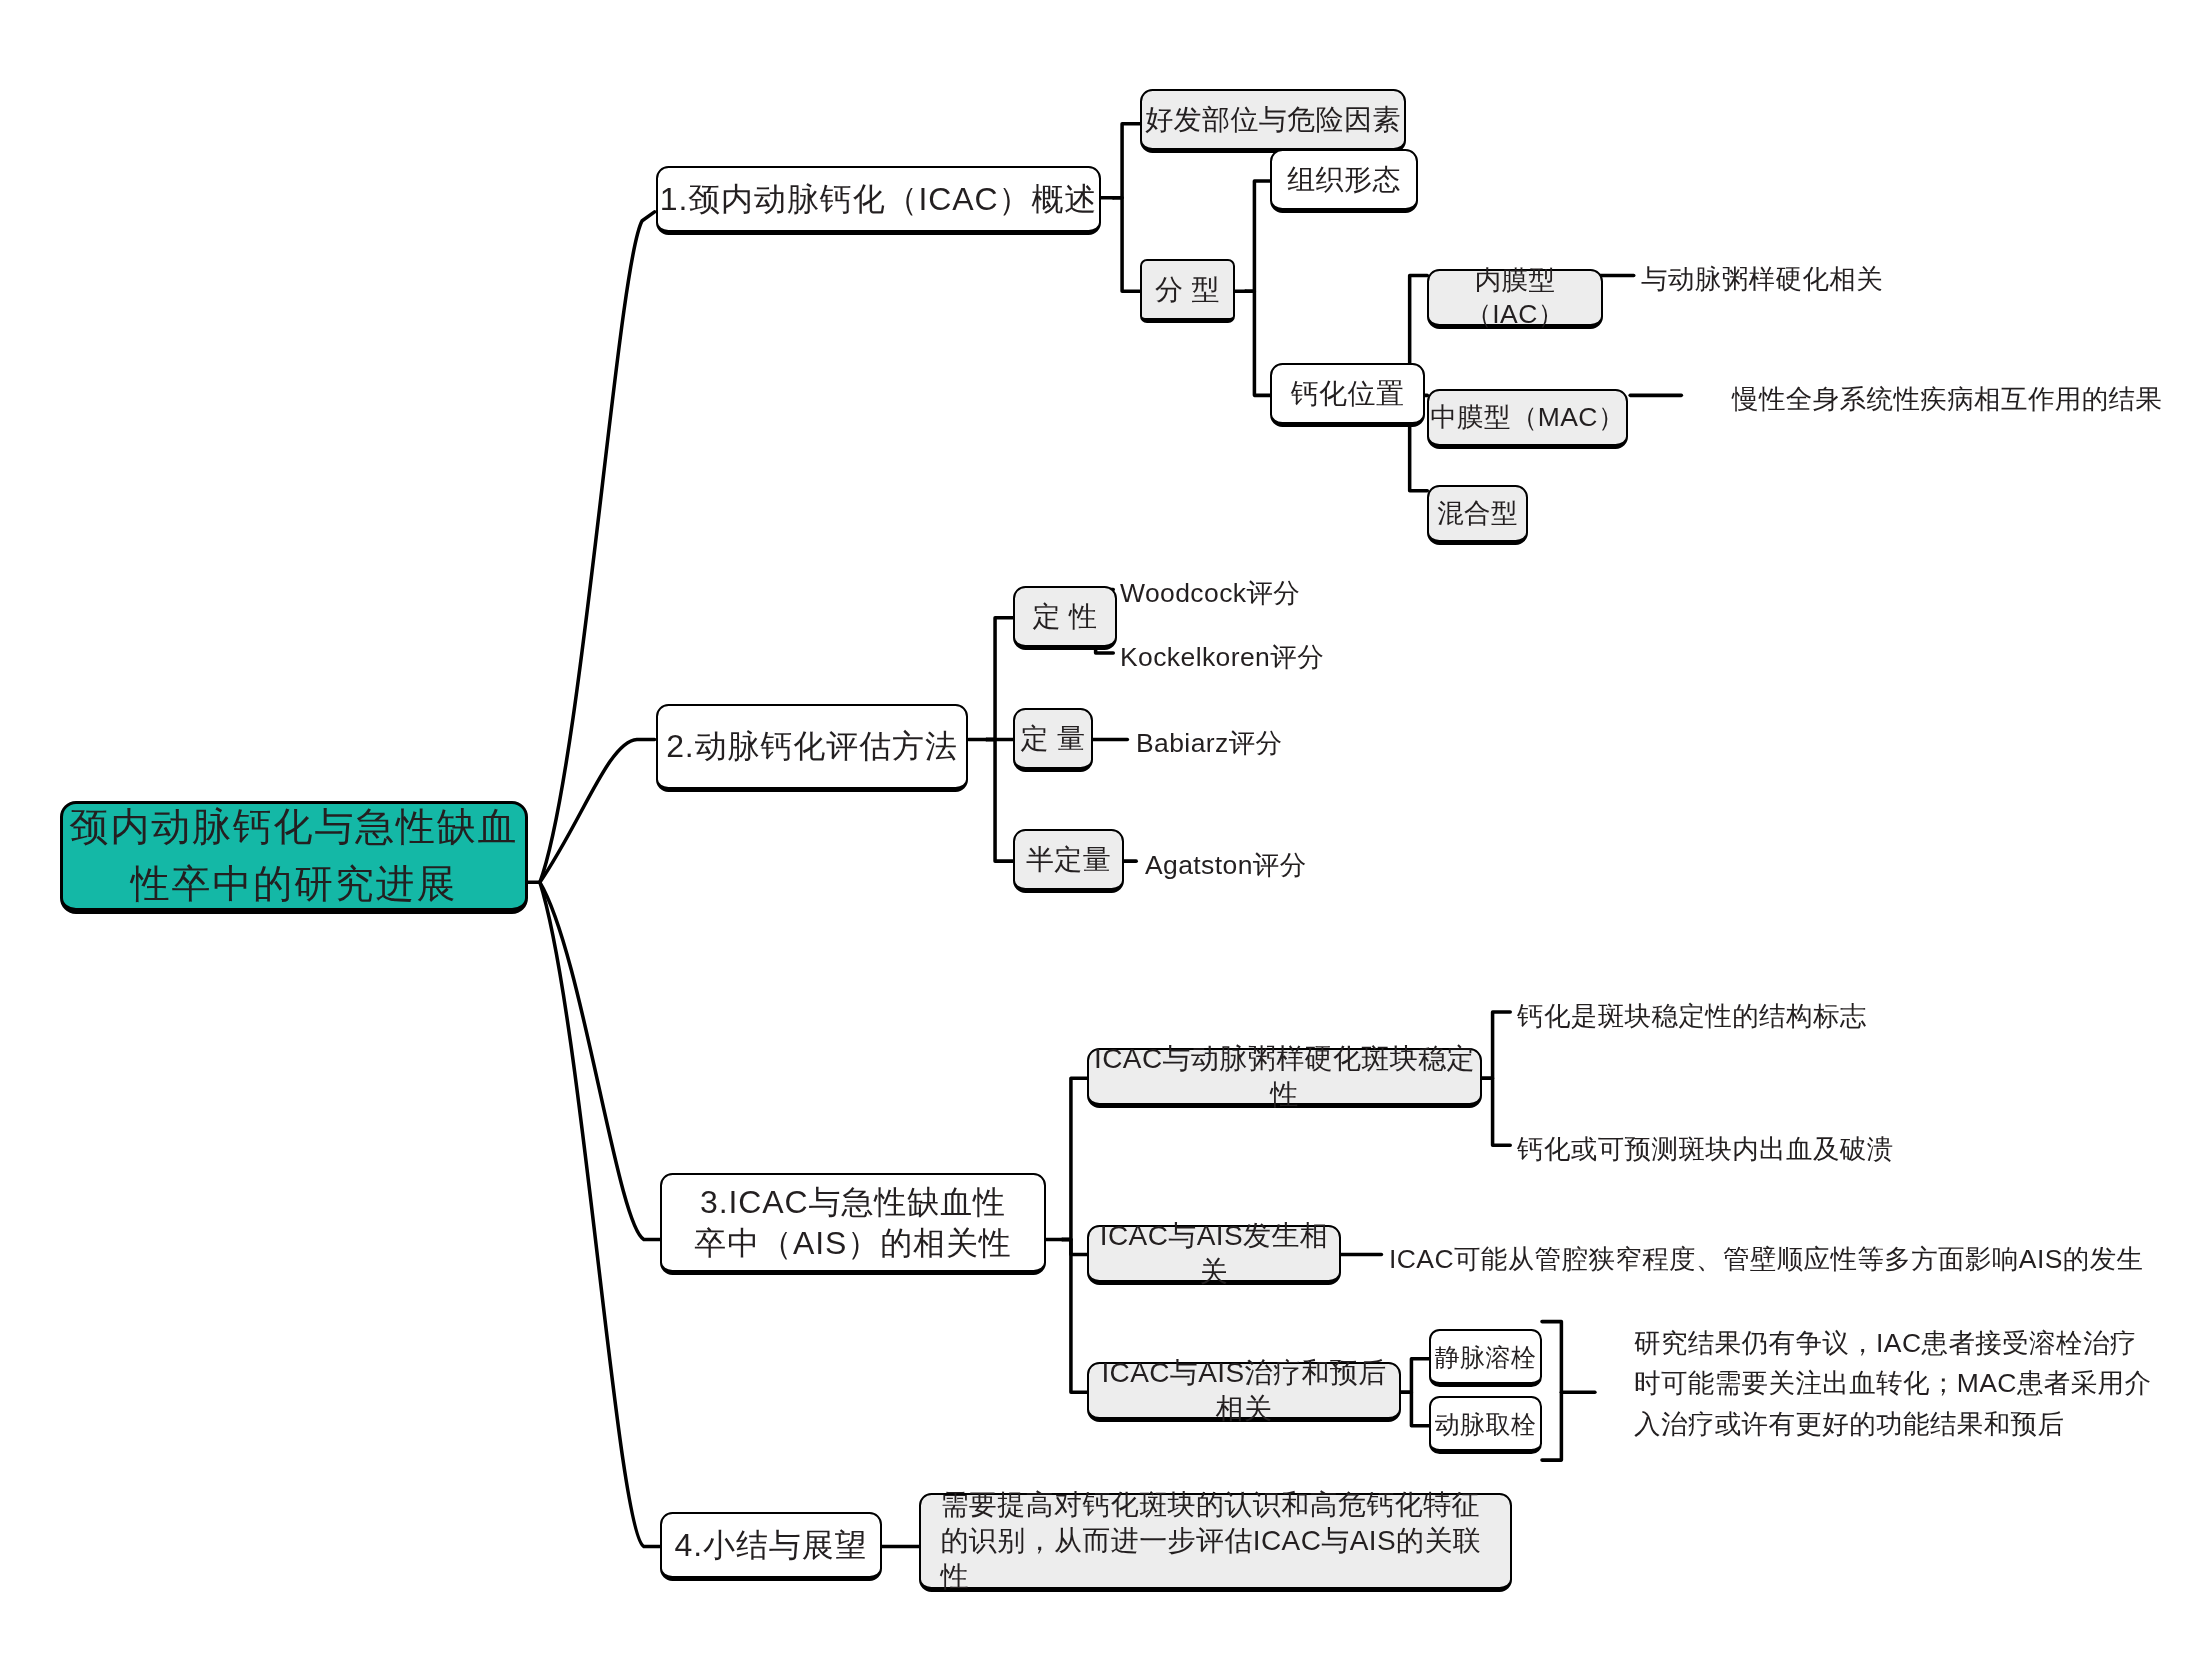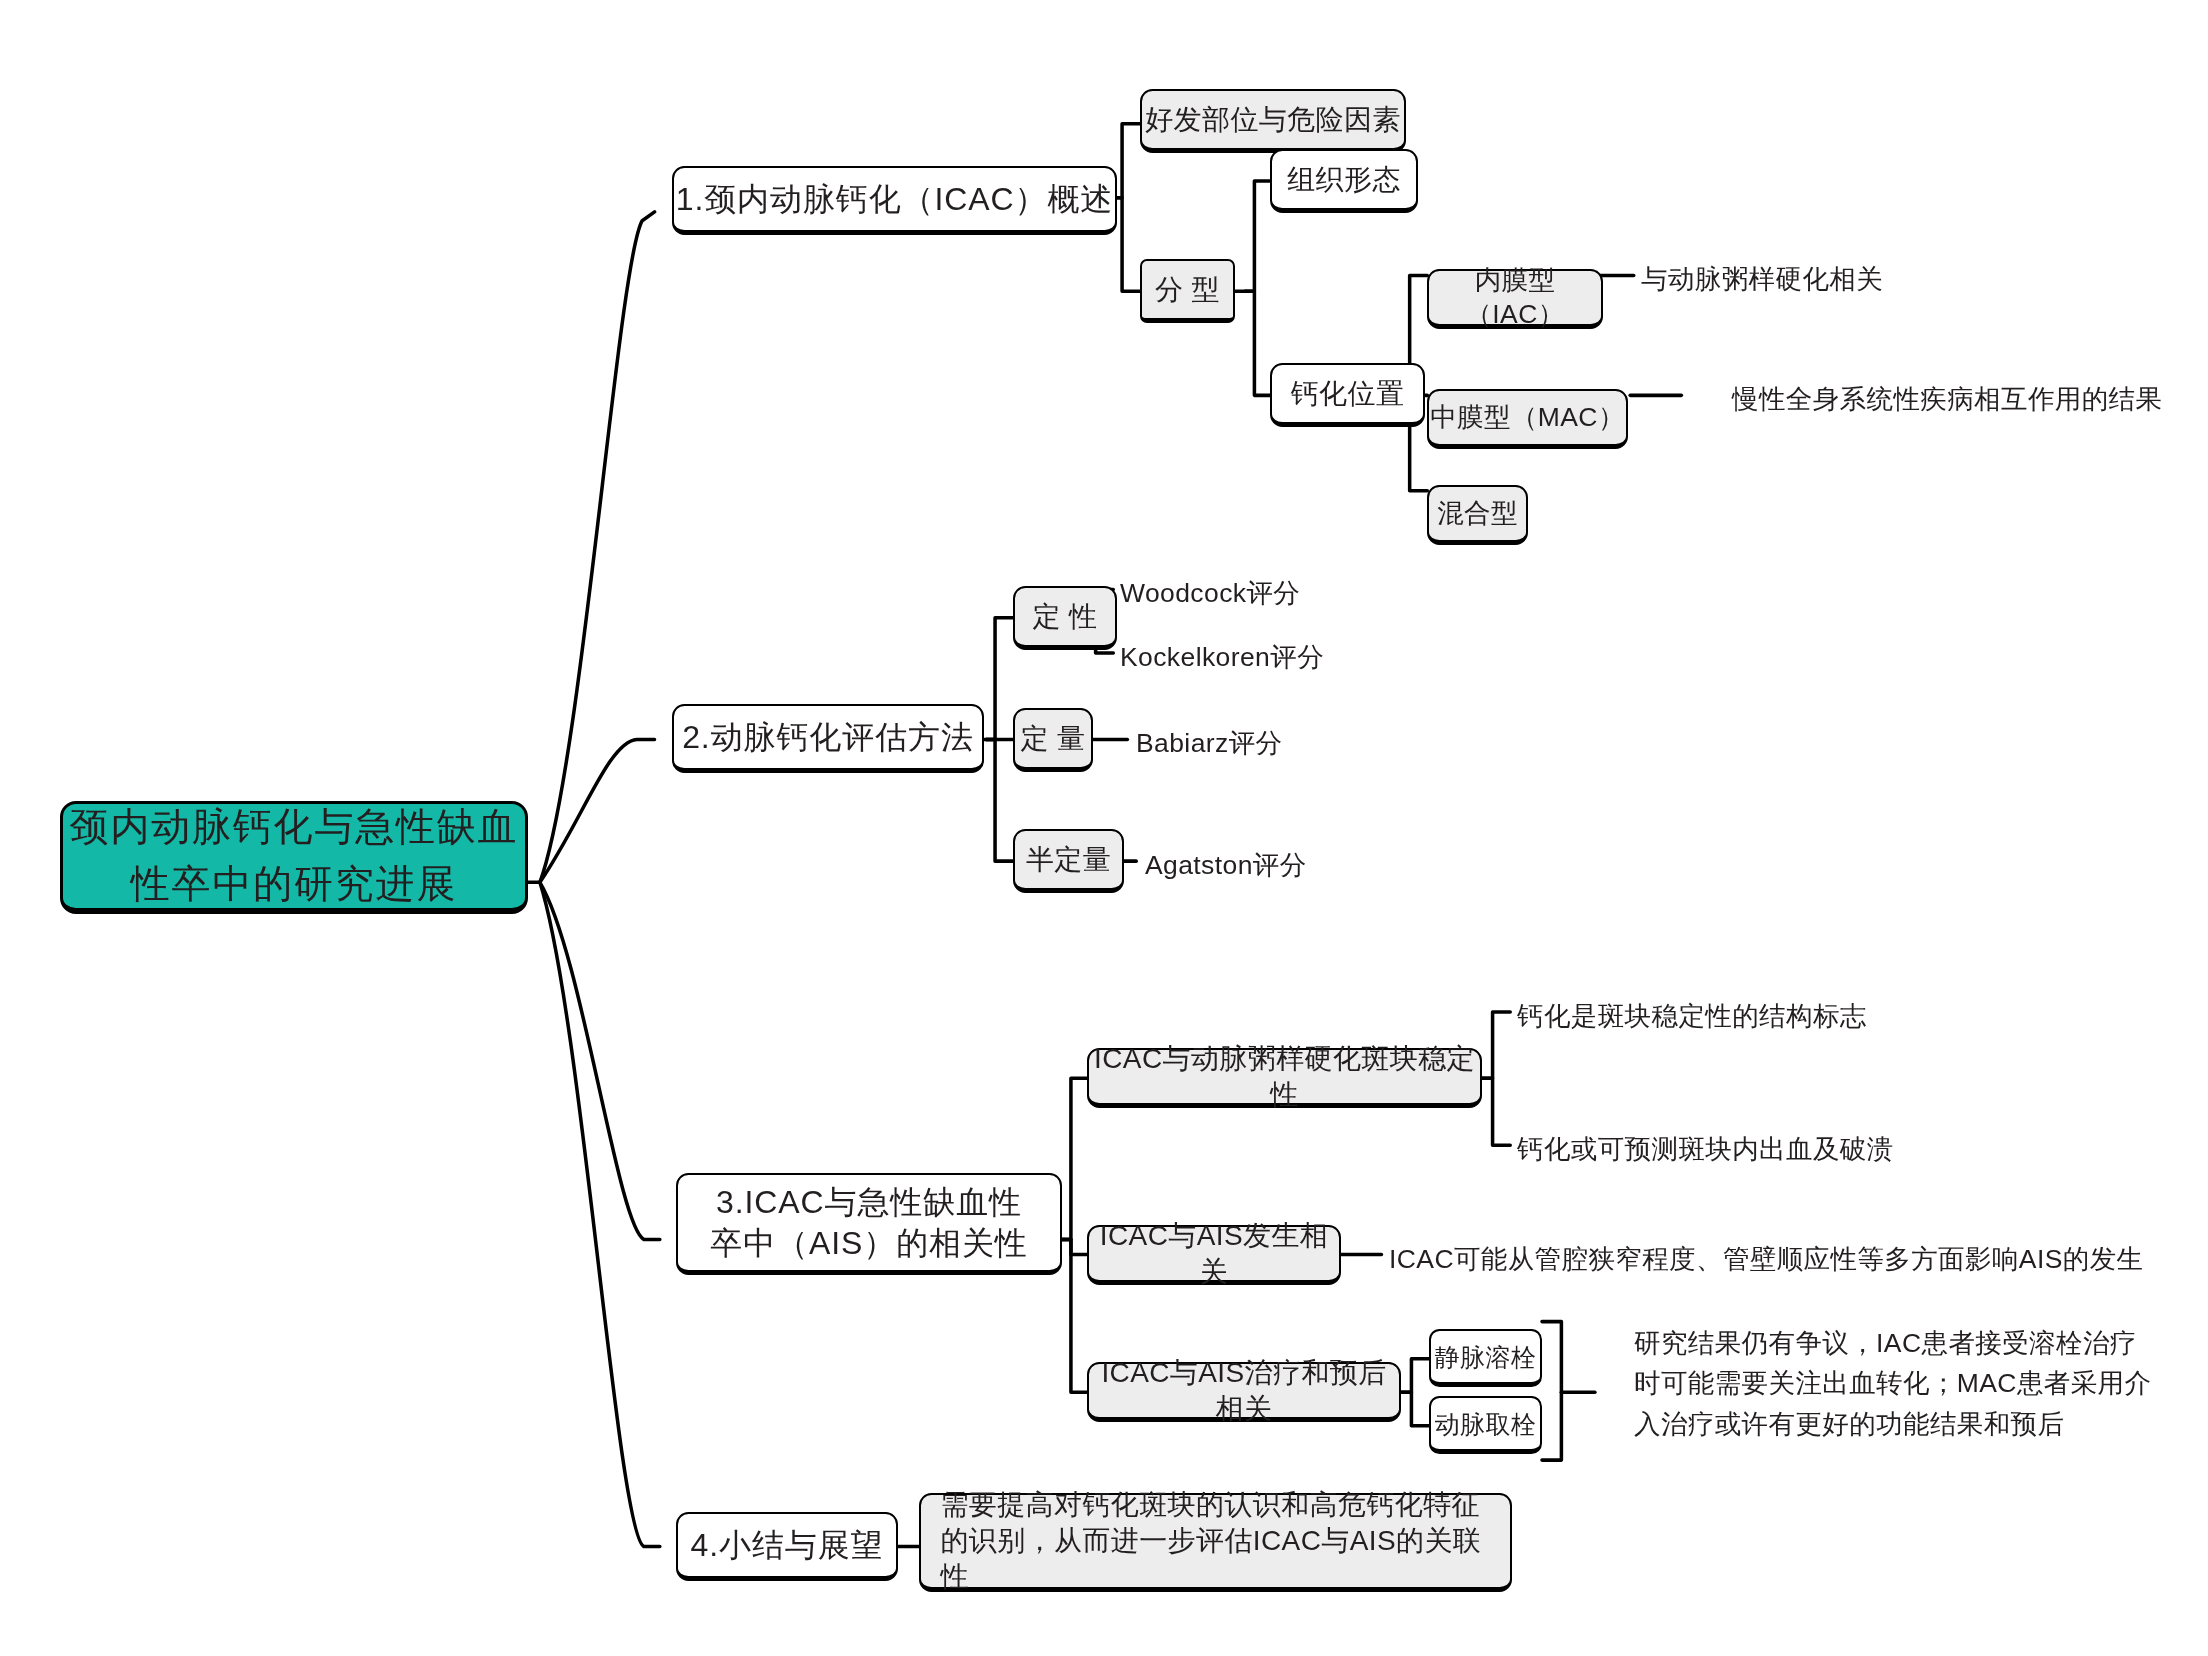--- a/index.html
+++ b/index.html
@@ -7,21 +7,21 @@
   #canvas{position:relative;width:2208px;height:1657px;background:#ffffff;overflow:hidden;}
   svg#wires{position:absolute;left:0;top:0;width:2208px;height:1657px;pointer-events:none;}
 
   .node{position:absolute;box-sizing:border-box;display:flex;align-items:center;
         justify-content:center;text-align:center;color:#231f20;
         border:2.6px solid #000000;border-bottom-width:5.3px;border-radius:12.4px;
         background:#ffffff;line-height:1.28;letter-spacing:0.4px;}
   .node.gray{background:#ededed;}
   .node.root{border-radius:16px;border-width:3.5px;border-bottom-width:6.2px;background:#14b8a6;
              font-size:39px;letter-spacing:1.8px;line-height:1.45;}
-  .node.lvl1{font-size:32px;letter-spacing:0.9px;margin-left:16px;}
+  .node.lvl1{font-size:32px;letter-spacing:0.9px;}
   .node.lvl2{font-size:28px;}
   .node.lvl3{font-size:26.5px;margin-top:24px;}
   .node.small{font-size:25px;border-radius:10.6px;}
 
   .leaf{position:absolute;color:#231f20;font-size:26.5px;line-height:1.52;
         letter-spacing:0.4px;white-space:nowrap;}
   .leaf.wrap{white-space:normal;}
 </style>
 </head>
 <body>
@@ -122,21 +122,21 @@
     <span>中膜型（MAC）</span>
   </div>
   <div class="leaf" style="left:1689px;top:379px;margin-left:43px;">
     <span>慢性全身系统性疾病相互作用的结果</span>
   </div>
 
   <div class="node lvl3 gray" style="left:1427px;top:461px;width:101px;height:60px;">
     <span>混合型</span>
   </div>
 
-  <div class="node lvl1" style="left:656px;top:704px;width:312px;height:69px;">
+  <div class="node lvl1" style="left:656px;top:704px;width:312px;height:88px;">
     <span>2.动脉钙化评估方法</span>
   </div>
 
   <div class="node lvl2 gray" style="left:1013px;top:586px;width:104px;height:64px;">
     <span>定 性</span>
   </div>
   <div class="leaf" style="left:1120px;top:573px;">
     <span>Woodcock评分</span>
   </div>
   <div class="leaf" style="left:1120px;top:637px;">

